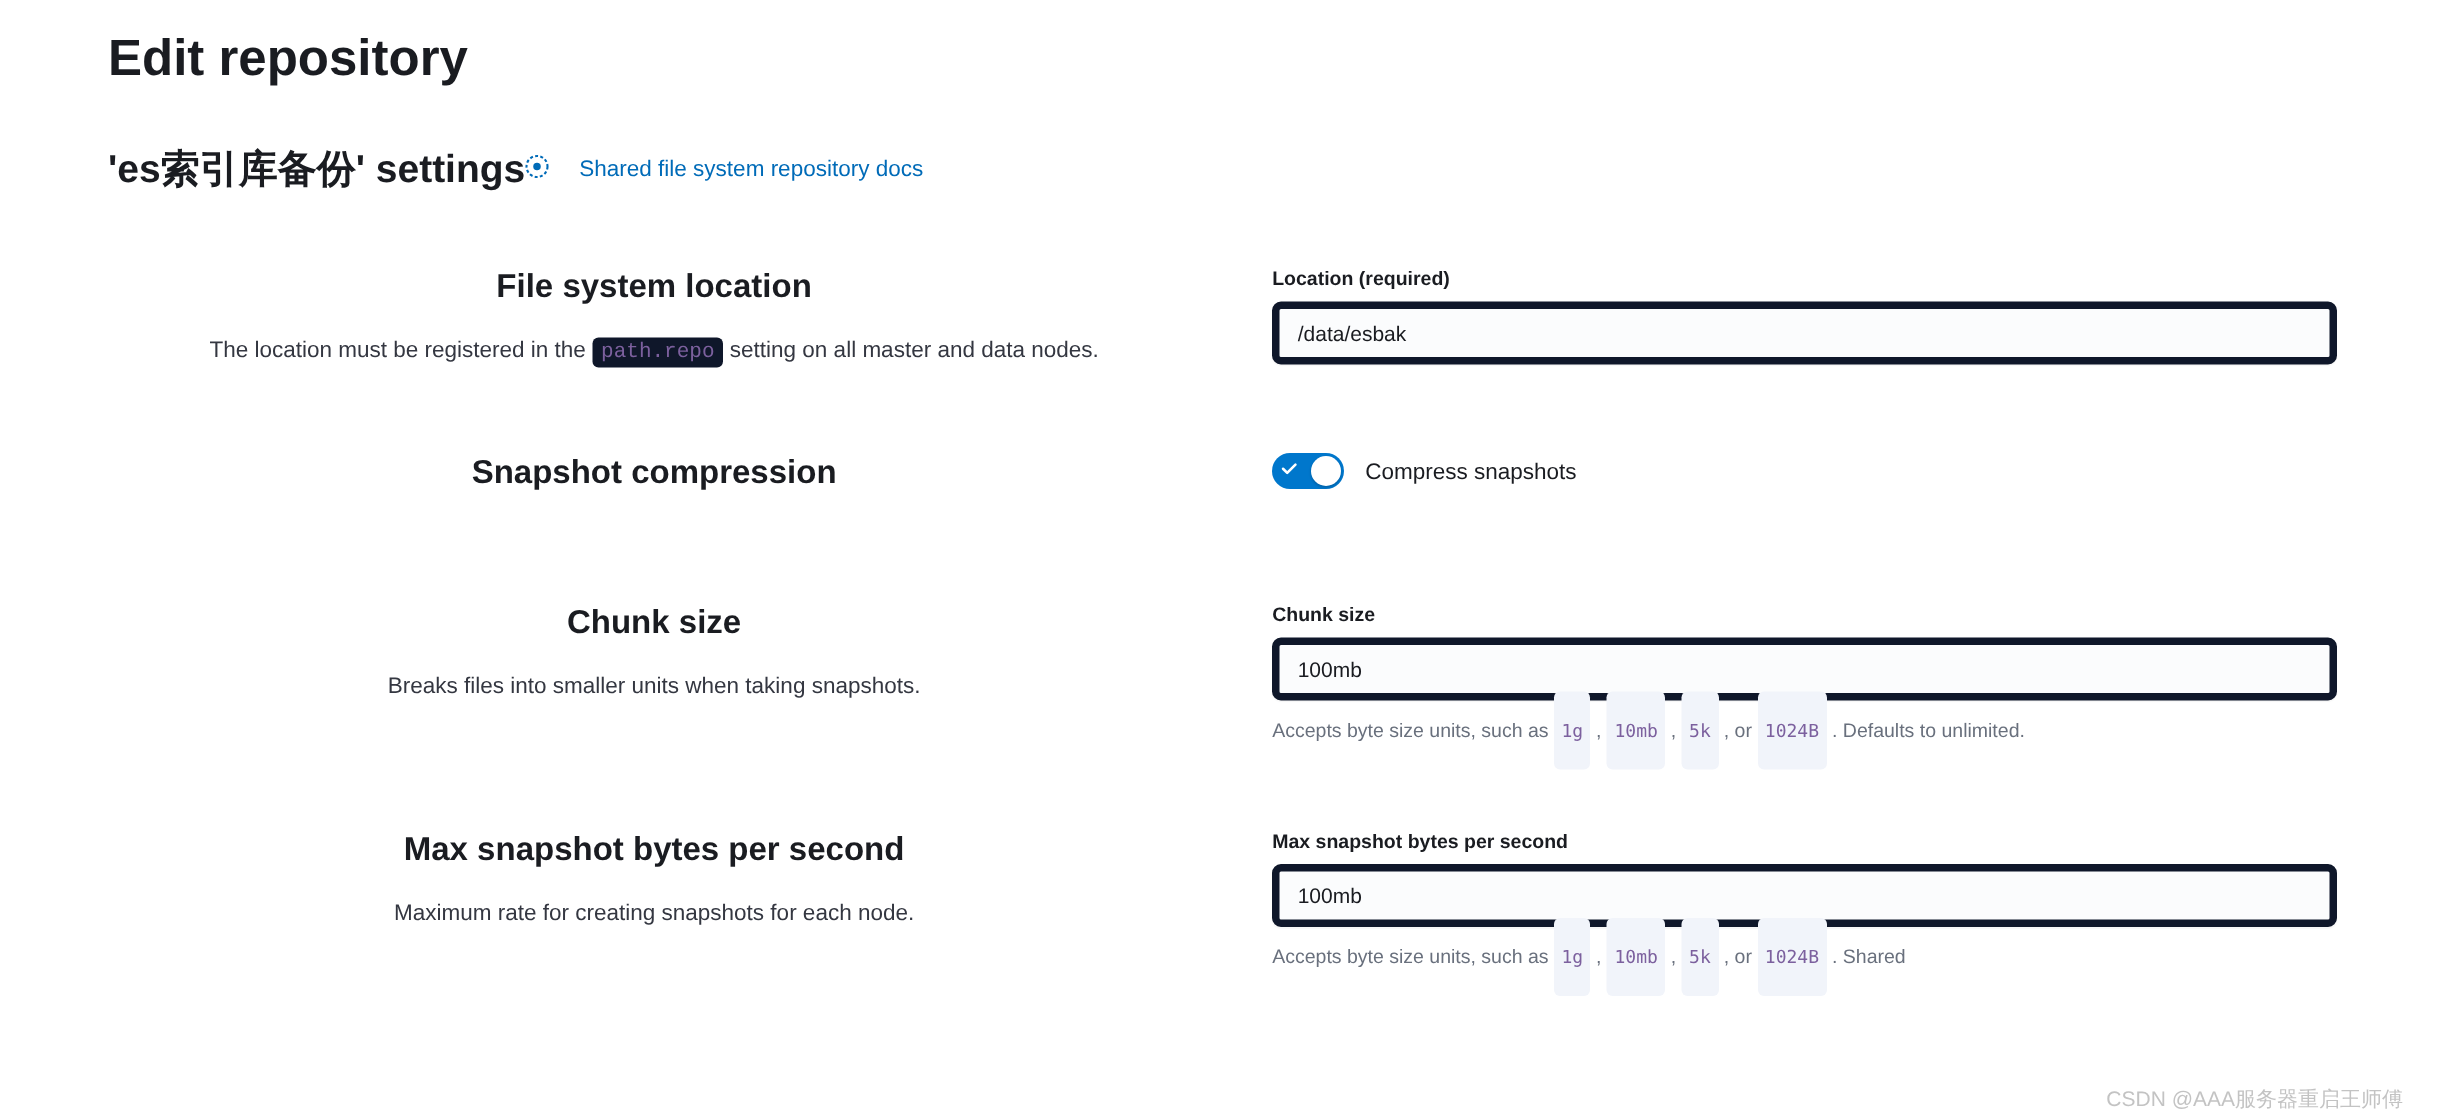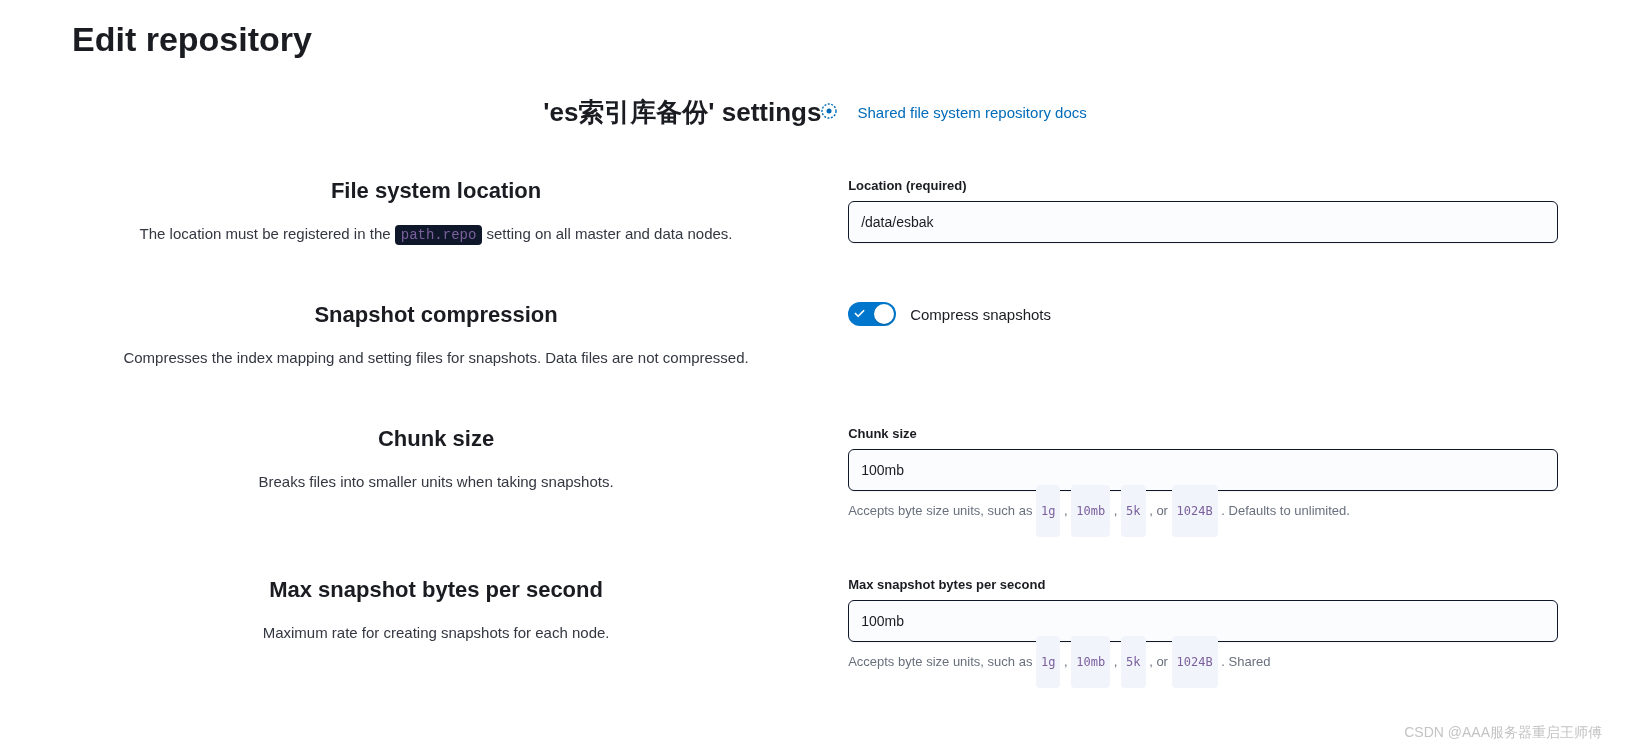--- a/index.html
+++ b/index.html
@@ -11,21 +11,21 @@
       font-size: 14px;
     }
     .page-title {
       font-size: 34px;
       font-weight: 700;
       color: #1a1c21;
       margin-bottom: 36px;
     }
     .header-row {
       display: flex;
-      justify-content: center;
+      justify-content: flex-start;
       align-items: center;
       margin-bottom: 48px;
       margin-top: 12px;
     }
     .settings-title {
       font-size: 26px;
       font-weight: 700;
       color: #1a1c21;
     }
     .docs-link {
@@ -68,21 +68,21 @@
       font-size: 13px;
       font-weight: 600;
       color: #1a1c21;
       margin-bottom: 8px;
       display: block;
     }
     .text-input {
       width: 100%;
       height: 42px;
       padding: 10px 12px;
-      border: 1px solid #0f172a;
+      border: 5px solid #0f172a;
       border-radius: 6px;
       background: #fbfcfd;
       font-size: 14px;
       color: #1a1c21;
       box-shadow: 0 1px 1px rgba(0,0,0,0.04), inset 0 0 0 0 rgba(0,0,0,0);
     }
     .help-text {
       font-size: 13px;
       color: #69707d;
       margin-top: 10px;
@@ -171,21 +171,20 @@
   </div>
   <div class="section-right">
     <label class="field-label">Location (required)</label>
     <input type="text" class="text-input" value="/data/esbak" style="">
   </div>
 </div>
 
 <div class="section">
   <div class="section-left">
     <h3 class="section-heading">Snapshot compression</h3>
-    <p class="section-desc">Compresses the index mapping and setting files for snapshots. Data files are not compressed.</p>
   </div>
   <div class="section-right">
     <div class="switch-row">
       <div class="switch">
         <span class="switch-check">
           <svg width="11" height="11" viewBox="0 0 16 16">
               <path d="M2 8 L6 12 L14 4" stroke="#fff" stroke-width="2.5" fill="none" stroke-linecap="round" stroke-linejoin="round"></path>
             </svg>
         </span>
         <span class="switch-knob"></span>

